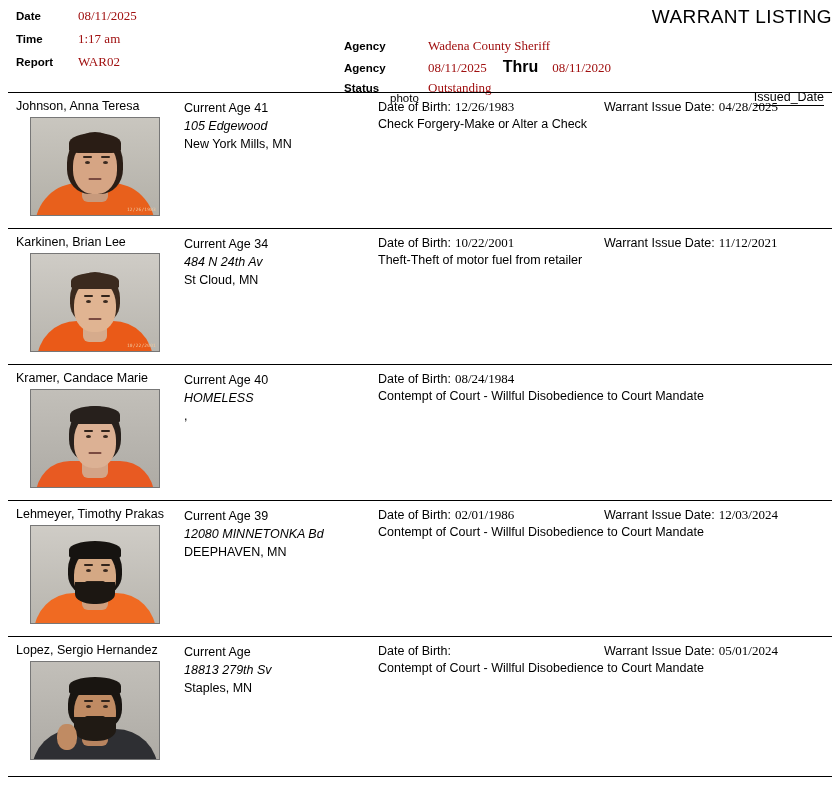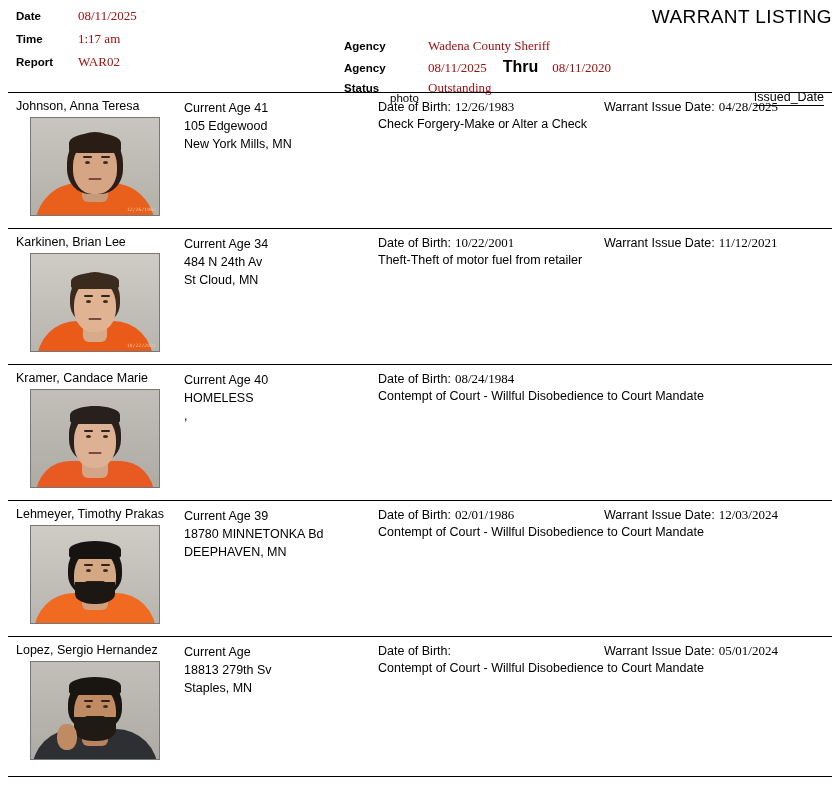--- a/index.html
+++ b/index.html
@@ -148,21 +148,21 @@
   }
 
   .addr {
     position: absolute;
     left: 176px;
     top: 6px;
     font-size: 12.5px;
     line-height: 18px;
   }
   .addr .line1 { white-space: nowrap; }
-  .addr .line2 { white-space: nowrap; }
+  .addr .line2 { white-space: nowrap; font-style: italic; }
   .addr .line3 { white-space: nowrap; }
 
   .dob {
     position: absolute;
     left: 370px;
     top: 6px;
     font-size: 12.5px;
   }
   .dob .lbl { font-size: 12.5px; }
   .dob .val {
@@ -431,21 +431,21 @@
           <div class="brow" style="left:70px;top:38px;"></div>
           <div class="eye" style="left:55px;top:43px;"></div>
           <div class="eye" style="left:72px;top:43px;"></div>
           <div class="stache" style="top:55px;"></div>
           <div class="beard" style="width:40px;height:22px;top:56px;background:#1c1712;"></div>
         </div>
         <div class="stamp"></div>
       </div>
       <div class="addr" style="left:176px;">
         <div class="line1">Current Age 39</div>
-        <div class="line2">18780  MINNETONKA Bd</div>
+        <div class="line2">12080  MINNETONKA Bd</div>
         <div class="line3">DEEPHAVEN, MN</div>
       </div>
       <div class="dob">
         <span class="lbl">Date of Birth:</span><span class="val">02/01/1986</span>
       </div>
       <div class="charge">Contempt of Court - Willful Disobedience to Court Mandate</div>
       <div class="wid">
         <span class="lbl">Warrant Issue Date:</span><span class="val">12/03/2024</span>
       </div>
     </div>

